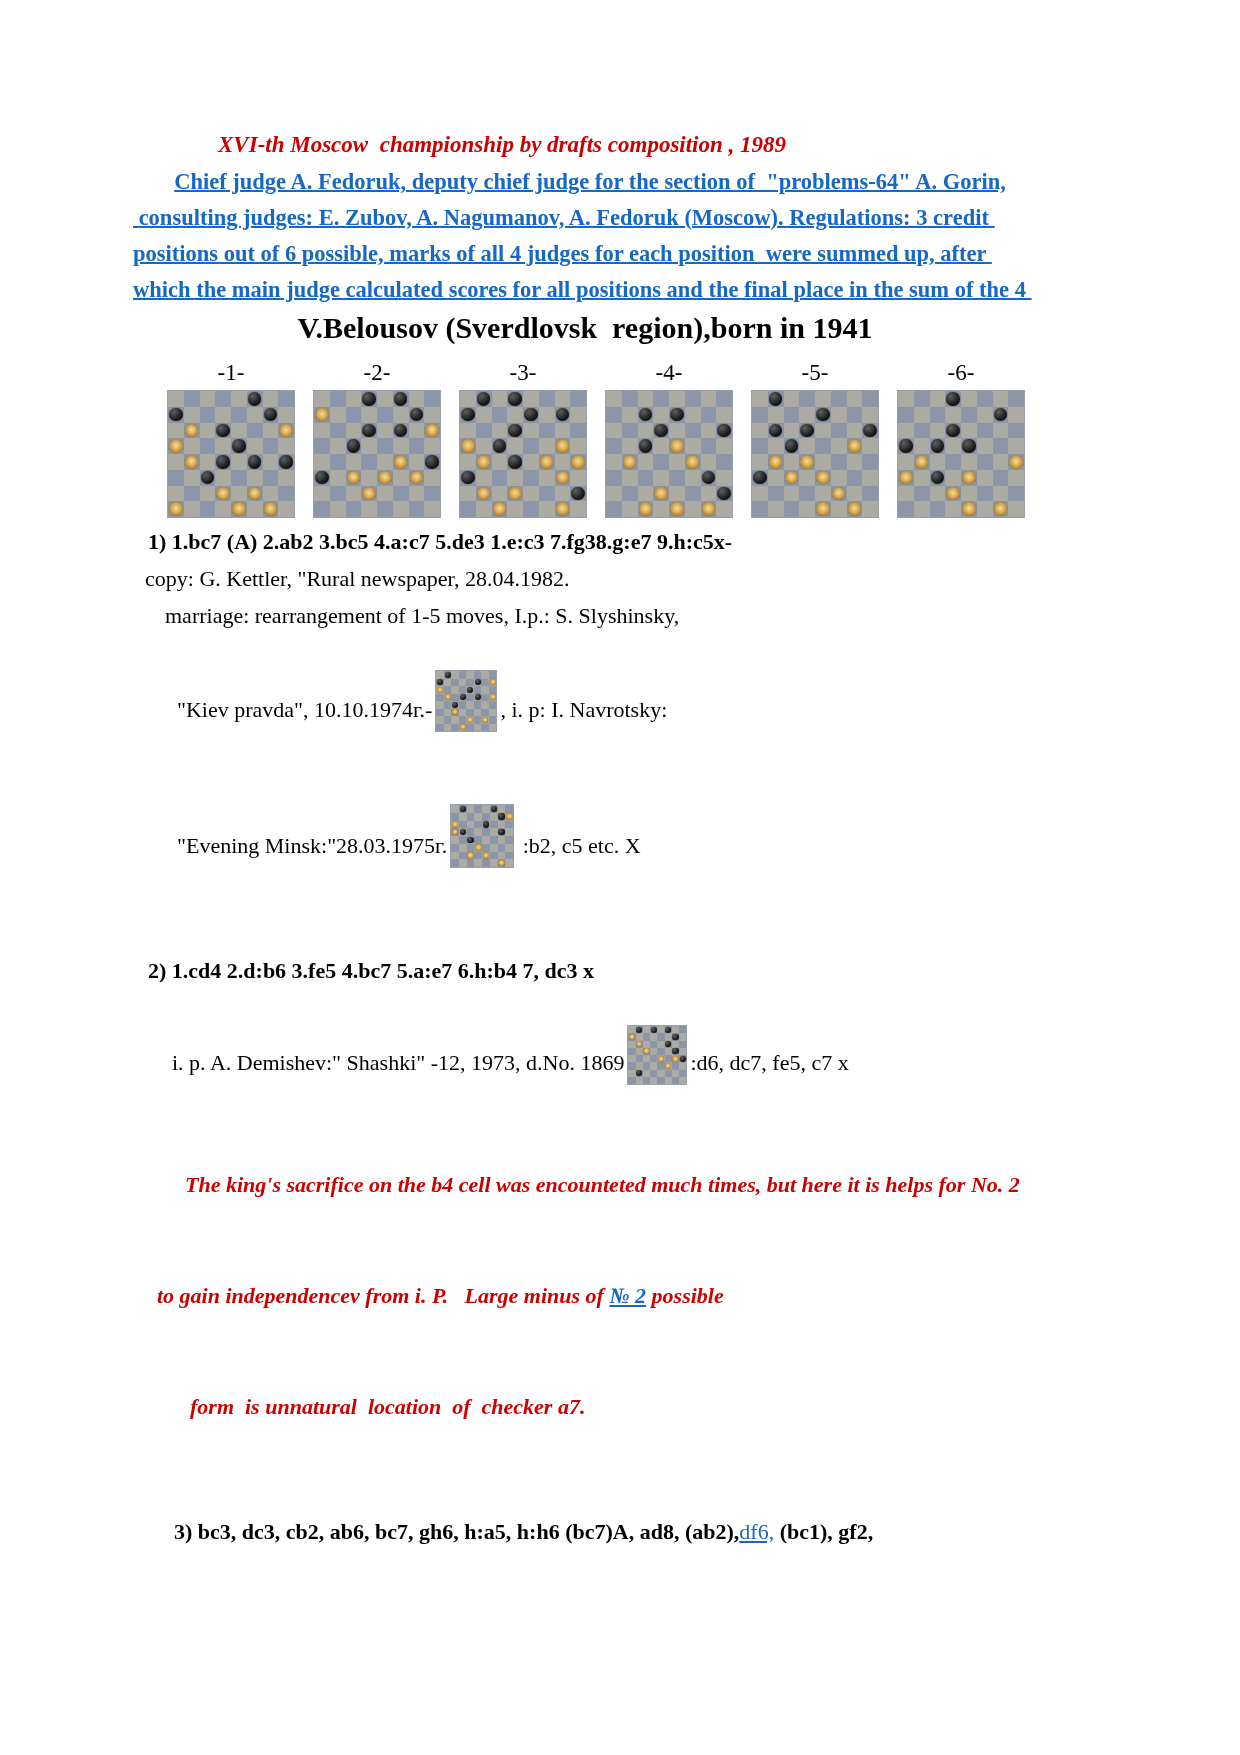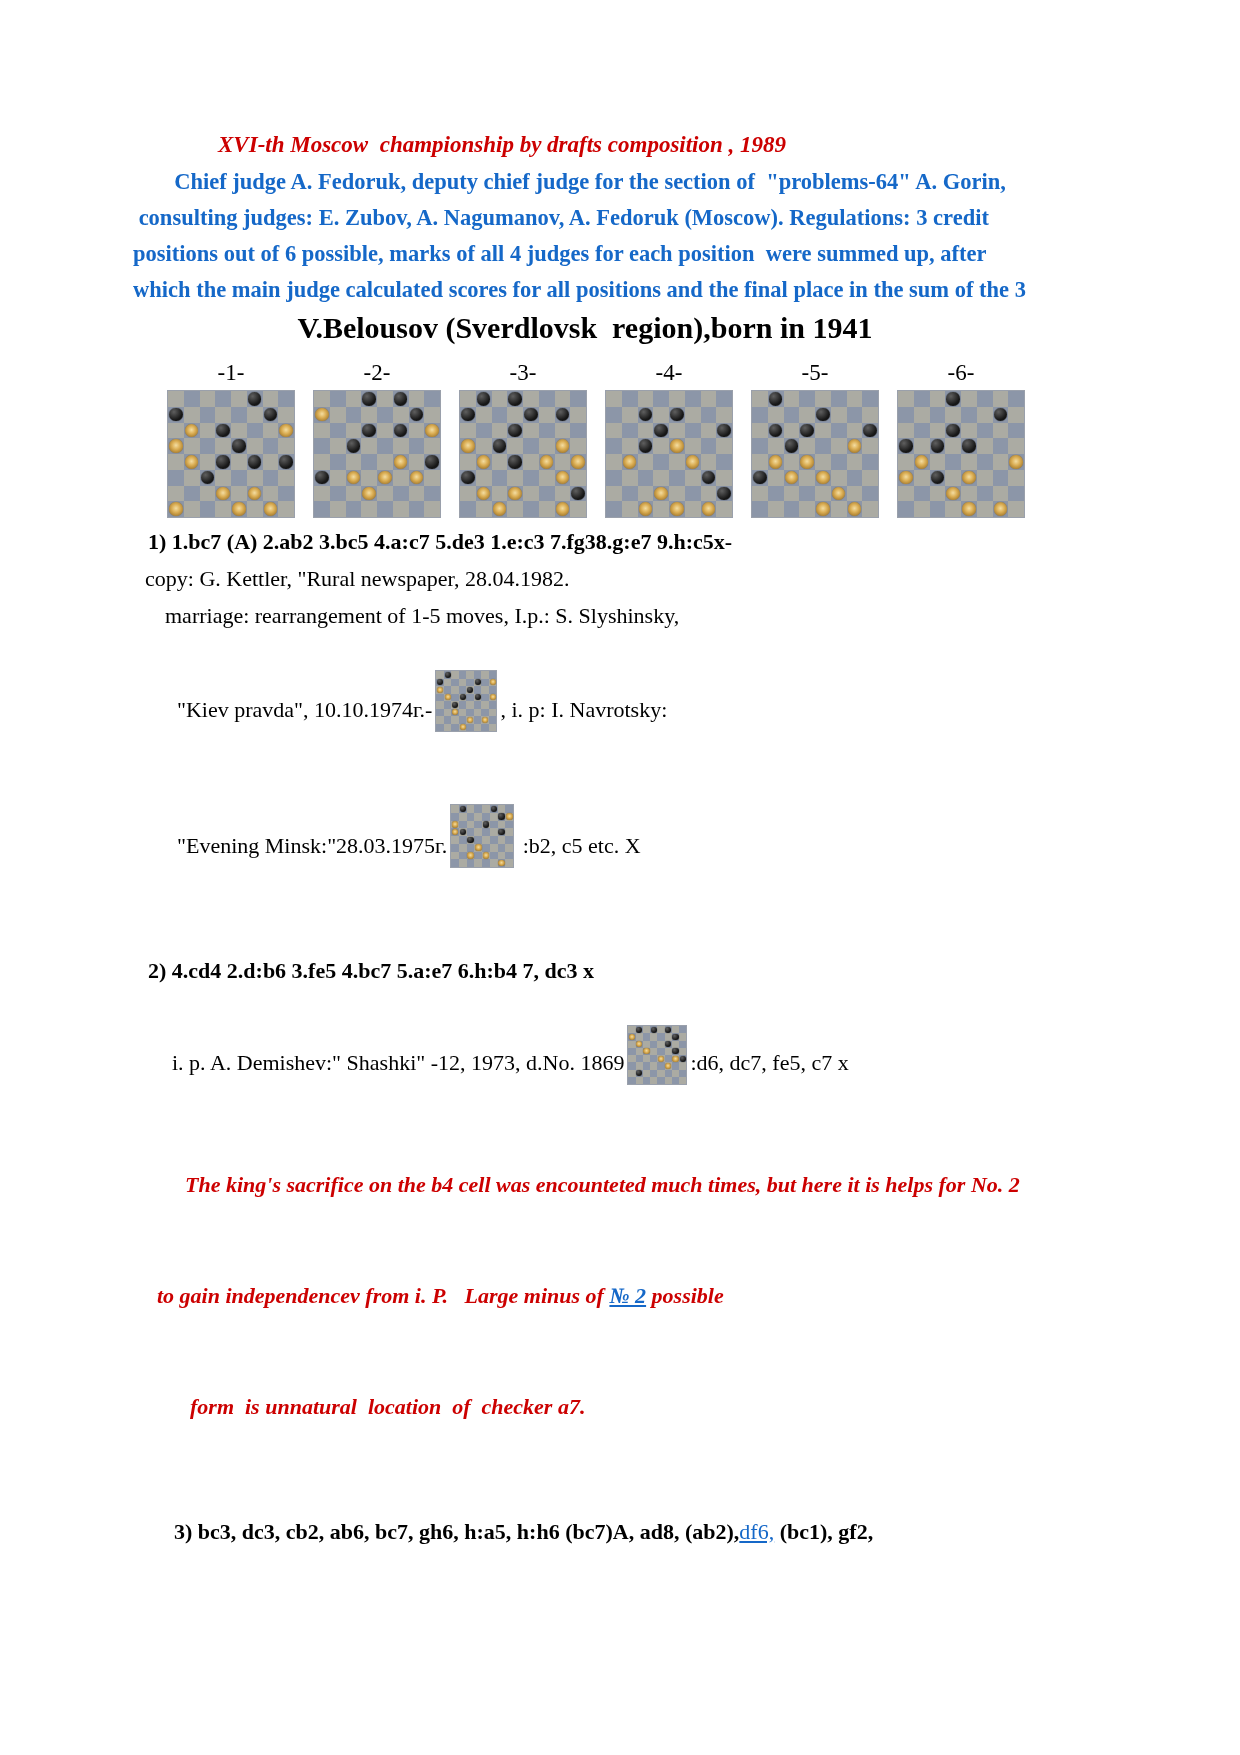--- a/index.html
+++ b/index.html
@@ -12,21 +12,21 @@
   .red-title{
     color:#cc0000;font-weight:bold;font-style:italic;font-size:23px;
     padding-top:132px;padding-left:218px;line-height:26px;white-space:pre-wrap;
   }
   .blue-block{margin-top:6px;}
   .blue-line{
     color:#1568c8;font-weight:bold;font-size:22.5px;line-height:36px;
     padding-left:133px;white-space:pre-wrap;
   }
   .blue-line.center{padding-left:0;text-align:center;padding-right:60px;}
-  .blue-line > span{text-decoration-thickness:2px;}
+  .blue-line > span{text-decoration:underline;text-decoration-thickness:2px;}
   .name-title{
     font-size:30px;font-weight:bold;text-align:center;padding-right:70px;
     line-height:40px;white-space:pre-wrap;
   }
   .points{font-size:23px;padding-left:312px;margin-top:46px;line-height:30px;white-space:pre-wrap;}
   .labels-row,.boards-row{display:flex;margin-left:168px;gap:20px;}
   .labels-row{margin-top:10px;line-height:30px;}
   .label{width:126px;text-align:center;font-size:23px;flex:0 0 auto;}
   .boards-row{margin-top:3px;}
   .board{position:relative;flex:0 0 auto;box-shadow:0 0 0 1px #9aa0ab;}
@@ -45,21 +45,21 @@
 <body>
 
 <div class="page">
 
   <div class="red-title">XVI-th Moscow  championship by drafts composition , 1989</div>
 
   <div class="blue-block">
     <div class="blue-line center"><span>Chief judge A. Fedoruk, deputy chief judge for the section of  "problems-64" A. Gorin,</span></div>
     <div class="blue-line"><span> consulting judges: E. Zubov, A. Nagumanov, A. Fedoruk (Moscow). Regulations: 3 credit </span></div>
     <div class="blue-line"><span>positions out of 6 possible, marks of all 4 judges for each position  were summed up, after </span></div>
-    <div class="blue-line"><span>which the main judge calculated scores for all positions and the final place in the sum of the 3 </span></div>
+    <div class="blue-line"><span>which the main judge calculated scores for all positions and the final place in the sum of the 4 </span></div>
   </div>
 
   <div class="name-title">V.Belousov (Sverdlovsk  region),born in 1941</div>
 
 
   <div class="labels-row">
     <span class="label">-1-</span>
     <span class="label">-2-</span>
     <span class="label">-3-</span>
     <span class="label">-4-</span>
@@ -567,21 +567,21 @@
   <div class="line" style="padding-left:165px;">marriage: rearrangement of 1-5 moves, I.p.: S. Slyshinsky,</div>
 
   <div class="line" style="padding-left:155px;">
     <span>"Kiev pravda", 10.10.1974г.-</span><span class="thumb" style="width: 60px; height: 60px;"><div class="sq light" style="left: 0px; top: 0px; width: 7.5px; height: 7.5px;"></div><div class="sq dark" style="left: 7.5px; top: 0px; width: 7.5px; height: 7.5px;"></div><div class="sq light" style="left: 15px; top: 0px; width: 7.5px; height: 7.5px;"></div><div class="sq dark" style="left: 22.5px; top: 0px; width: 7.5px; height: 7.5px;"></div><div class="sq light" style="left: 30px; top: 0px; width: 7.5px; height: 7.5px;"></div><div class="sq dark" style="left: 37.5px; top: 0px; width: 7.5px; height: 7.5px;"></div><div class="sq light" style="left: 45px; top: 0px; width: 7.5px; height: 7.5px;"></div><div class="sq dark" style="left: 52.5px; top: 0px; width: 7.5px; height: 7.5px;"></div><div class="sq dark" style="left: 0px; top: 7.5px; width: 7.5px; height: 7.5px;"></div><div class="sq light" style="left: 7.5px; top: 7.5px; width: 7.5px; height: 7.5px;"></div><div class="sq dark" style="left: 15px; top: 7.5px; width: 7.5px; height: 7.5px;"></div><div class="sq light" style="left: 22.5px; top: 7.5px; width: 7.5px; height: 7.5px;"></div><div class="sq dark" style="left: 30px; top: 7.5px; width: 7.5px; height: 7.5px;"></div><div class="sq light" style="left: 37.5px; top: 7.5px; width: 7.5px; height: 7.5px;"></div><div class="sq dark" style="left: 45px; top: 7.5px; width: 7.5px; height: 7.5px;"></div><div class="sq light" style="left: 52.5px; top: 7.5px; width: 7.5px; height: 7.5px;"></div><div class="sq light" style="left: 0px; top: 15px; width: 7.5px; height: 7.5px;"></div><div class="sq dark" style="left: 7.5px; top: 15px; width: 7.5px; height: 7.5px;"></div><div class="sq light" style="left: 15px; top: 15px; width: 7.5px; height: 7.5px;"></div><div class="sq dark" style="left: 22.5px; top: 15px; width: 7.5px; height: 7.5px;"></div><div class="sq light" style="left: 30px; top: 15px; width: 7.5px; height: 7.5px;"></div><div class="sq dark" style="left: 37.5px; top: 15px; width: 7.5px; height: 7.5px;"></div><div class="sq light" style="left: 45px; top: 15px; width: 7.5px; height: 7.5px;"></div><div class="sq dark" style="left: 52.5px; top: 15px; width: 7.5px; height: 7.5px;"></div><div class="sq dark" style="left: 0px; top: 22.5px; width: 7.5px; height: 7.5px;"></div><div class="sq light" style="left: 7.5px; top: 22.5px; width: 7.5px; height: 7.5px;"></div><div class="sq dark" style="left: 15px; top: 22.5px; width: 7.5px; height: 7.5px;"></div><div class="sq light" style="left: 22.5px; top: 22.5px; width: 7.5px; height: 7.5px;"></div><div class="sq dark" style="left: 30px; top: 22.5px; width: 7.5px; height: 7.5px;"></div><div class="sq light" style="left: 37.5px; top: 22.5px; width: 7.5px; height: 7.5px;"></div><div class="sq dark" style="left: 45px; top: 22.5px; width: 7.5px; height: 7.5px;"></div><div class="sq light" style="left: 52.5px; top: 22.5px; width: 7.5px; height: 7.5px;"></div><div class="sq light" style="left: 0px; top: 30px; width: 7.5px; height: 7.5px;"></div><div class="sq dark" style="left: 7.5px; top: 30px; width: 7.5px; height: 7.5px;"></div><div class="sq light" style="left: 15px; top: 30px; width: 7.5px; height: 7.5px;"></div><div class="sq dark" style="left: 22.5px; top: 30px; width: 7.5px; height: 7.5px;"></div><div class="sq light" style="left: 30px; top: 30px; width: 7.5px; height: 7.5px;"></div><div class="sq dark" style="left: 37.5px; top: 30px; width: 7.5px; height: 7.5px;"></div><div class="sq light" style="left: 45px; top: 30px; width: 7.5px; height: 7.5px;"></div><div class="sq dark" style="left: 52.5px; top: 30px; width: 7.5px; height: 7.5px;"></div><div class="sq dark" style="left: 0px; top: 37.5px; width: 7.5px; height: 7.5px;"></div><div class="sq light" style="left: 7.5px; top: 37.5px; width: 7.5px; height: 7.5px;"></div><div class="sq dark" style="left: 15px; top: 37.5px; width: 7.5px; height: 7.5px;"></div><div class="sq light" style="left: 22.5px; top: 37.5px; width: 7.5px; height: 7.5px;"></div><div class="sq dark" style="left: 30px; top: 37.5px; width: 7.5px; height: 7.5px;"></div><div class="sq light" style="left: 37.5px; top: 37.5px; width: 7.5px; height: 7.5px;"></div><div class="sq dark" style="left: 45px; top: 37.5px; width: 7.5px; height: 7.5px;"></div><div class="sq light" style="left: 52.5px; top: 37.5px; width: 7.5px; height: 7.5px;"></div><div class="sq light" style="left: 0px; top: 45px; width: 7.5px; height: 7.5px;"></div><div class="sq dark" style="left: 7.5px; top: 45px; width: 7.5px; height: 7.5px;"></div><div class="sq light" style="left: 15px; top: 45px; width: 7.5px; height: 7.5px;"></div><div class="sq dark" style="left: 22.5px; top: 45px; width: 7.5px; height: 7.5px;"></div><div class="sq light" style="left: 30px; top: 45px; width: 7.5px; height: 7.5px;"></div><div class="sq dark" style="left: 37.5px; top: 45px; width: 7.5px; height: 7.5px;"></div><div class="sq light" style="left: 45px; top: 45px; width: 7.5px; height: 7.5px;"></div><div class="sq dark" style="left: 52.5px; top: 45px; width: 7.5px; height: 7.5px;"></div><div class="sq dark" style="left: 0px; top: 52.5px; width: 7.5px; height: 7.5px;"></div><div class="sq light" style="left: 7.5px; top: 52.5px; width: 7.5px; height: 7.5px;"></div><div class="sq dark" style="left: 15px; top: 52.5px; width: 7.5px; height: 7.5px;"></div><div class="sq light" style="left: 22.5px; top: 52.5px; width: 7.5px; height: 7.5px;"></div><div class="sq dark" style="left: 30px; top: 52.5px; width: 7.5px; height: 7.5px;"></div><div class="sq light" style="left: 37.5px; top: 52.5px; width: 7.5px; height: 7.5px;"></div><div class="sq dark" style="left: 45px; top: 52.5px; width: 7.5px; height: 7.5px;"></div><div class="sq light" style="left: 52.5px; top: 52.5px; width: 7.5px; height: 7.5px;"></div><div class="piece pb" style="left: 8.0625px; top: 0.5625px; width: 6.375px; height: 6.375px;"></div><div class="piece pb" style="left: 0.5625px; top: 8.0625px; width: 6.375px; height: 6.375px;"></div><div class="piece pb" style="left: 38.0625px; top: 8.0625px; width: 6.375px; height: 6.375px;"></div><div class="piece pb" style="left: 30.5625px; top: 15.5625px; width: 6.375px; height: 6.375px;"></div><div class="piece pb" style="left: 23.0625px; top: 23.0625px; width: 6.375px; height: 6.375px;"></div><div class="piece pb" style="left: 38.0625px; top: 23.0625px; width: 6.375px; height: 6.375px;"></div><div class="piece pb" style="left: 15.5625px; top: 30.5625px; width: 6.375px; height: 6.375px;"></div><div class="piece pw" style="left: 53.0625px; top: 8.0625px; width: 6.375px; height: 6.375px;"></div><div class="piece pw" style="left: 0.5625px; top: 15.5625px; width: 6.375px; height: 6.375px;"></div><div class="piece pw" style="left: 8.0625px; top: 23.0625px; width: 6.375px; height: 6.375px;"></div><div class="piece pw" style="left: 53.0625px; top: 23.0625px; width: 6.375px; height: 6.375px;"></div><div class="piece pw" style="left: 15.5625px; top: 38.0625px; width: 6.375px; height: 6.375px;"></div><div class="piece pw" style="left: 30.5625px; top: 45.5625px; width: 6.375px; height: 6.375px;"></div><div class="piece pw" style="left: 45.5625px; top: 45.5625px; width: 6.375px; height: 6.375px;"></div><div class="piece pw" style="left: 23.0625px; top: 53.0625px; width: 6.375px; height: 6.375px;"></div></span><span>, i. p: I. Navrotsky:</span>
   </div>
 
   <div class="line" style="padding-left:155px;">
     <span>"Evening Minsk:"28.03.1975г.</span><span class="thumb" style="width: 62px; height: 62px;"><div class="sq light" style="left: 0px; top: 0px; width: 7.75px; height: 7.75px;"></div><div class="sq dark" style="left: 7.75px; top: 0px; width: 7.75px; height: 7.75px;"></div><div class="sq light" style="left: 15.5px; top: 0px; width: 7.75px; height: 7.75px;"></div><div class="sq dark" style="left: 23.25px; top: 0px; width: 7.75px; height: 7.75px;"></div><div class="sq light" style="left: 31px; top: 0px; width: 7.75px; height: 7.75px;"></div><div class="sq dark" style="left: 38.75px; top: 0px; width: 7.75px; height: 7.75px;"></div><div class="sq light" style="left: 46.5px; top: 0px; width: 7.75px; height: 7.75px;"></div><div class="sq dark" style="left: 54.25px; top: 0px; width: 7.75px; height: 7.75px;"></div><div class="sq dark" style="left: 0px; top: 7.75px; width: 7.75px; height: 7.75px;"></div><div class="sq light" style="left: 7.75px; top: 7.75px; width: 7.75px; height: 7.75px;"></div><div class="sq dark" style="left: 15.5px; top: 7.75px; width: 7.75px; height: 7.75px;"></div><div class="sq light" style="left: 23.25px; top: 7.75px; width: 7.75px; height: 7.75px;"></div><div class="sq dark" style="left: 31px; top: 7.75px; width: 7.75px; height: 7.75px;"></div><div class="sq light" style="left: 38.75px; top: 7.75px; width: 7.75px; height: 7.75px;"></div><div class="sq dark" style="left: 46.5px; top: 7.75px; width: 7.75px; height: 7.75px;"></div><div class="sq light" style="left: 54.25px; top: 7.75px; width: 7.75px; height: 7.75px;"></div><div class="sq light" style="left: 0px; top: 15.5px; width: 7.75px; height: 7.75px;"></div><div class="sq dark" style="left: 7.75px; top: 15.5px; width: 7.75px; height: 7.75px;"></div><div class="sq light" style="left: 15.5px; top: 15.5px; width: 7.75px; height: 7.75px;"></div><div class="sq dark" style="left: 23.25px; top: 15.5px; width: 7.75px; height: 7.75px;"></div><div class="sq light" style="left: 31px; top: 15.5px; width: 7.75px; height: 7.75px;"></div><div class="sq dark" style="left: 38.75px; top: 15.5px; width: 7.75px; height: 7.75px;"></div><div class="sq light" style="left: 46.5px; top: 15.5px; width: 7.75px; height: 7.75px;"></div><div class="sq dark" style="left: 54.25px; top: 15.5px; width: 7.75px; height: 7.75px;"></div><div class="sq dark" style="left: 0px; top: 23.25px; width: 7.75px; height: 7.75px;"></div><div class="sq light" style="left: 7.75px; top: 23.25px; width: 7.75px; height: 7.75px;"></div><div class="sq dark" style="left: 15.5px; top: 23.25px; width: 7.75px; height: 7.75px;"></div><div class="sq light" style="left: 23.25px; top: 23.25px; width: 7.75px; height: 7.75px;"></div><div class="sq dark" style="left: 31px; top: 23.25px; width: 7.75px; height: 7.75px;"></div><div class="sq light" style="left: 38.75px; top: 23.25px; width: 7.75px; height: 7.75px;"></div><div class="sq dark" style="left: 46.5px; top: 23.25px; width: 7.75px; height: 7.75px;"></div><div class="sq light" style="left: 54.25px; top: 23.25px; width: 7.75px; height: 7.75px;"></div><div class="sq light" style="left: 0px; top: 31px; width: 7.75px; height: 7.75px;"></div><div class="sq dark" style="left: 7.75px; top: 31px; width: 7.75px; height: 7.75px;"></div><div class="sq light" style="left: 15.5px; top: 31px; width: 7.75px; height: 7.75px;"></div><div class="sq dark" style="left: 23.25px; top: 31px; width: 7.75px; height: 7.75px;"></div><div class="sq light" style="left: 31px; top: 31px; width: 7.75px; height: 7.75px;"></div><div class="sq dark" style="left: 38.75px; top: 31px; width: 7.75px; height: 7.75px;"></div><div class="sq light" style="left: 46.5px; top: 31px; width: 7.75px; height: 7.75px;"></div><div class="sq dark" style="left: 54.25px; top: 31px; width: 7.75px; height: 7.75px;"></div><div class="sq dark" style="left: 0px; top: 38.75px; width: 7.75px; height: 7.75px;"></div><div class="sq light" style="left: 7.75px; top: 38.75px; width: 7.75px; height: 7.75px;"></div><div class="sq dark" style="left: 15.5px; top: 38.75px; width: 7.75px; height: 7.75px;"></div><div class="sq light" style="left: 23.25px; top: 38.75px; width: 7.75px; height: 7.75px;"></div><div class="sq dark" style="left: 31px; top: 38.75px; width: 7.75px; height: 7.75px;"></div><div class="sq light" style="left: 38.75px; top: 38.75px; width: 7.75px; height: 7.75px;"></div><div class="sq dark" style="left: 46.5px; top: 38.75px; width: 7.75px; height: 7.75px;"></div><div class="sq light" style="left: 54.25px; top: 38.75px; width: 7.75px; height: 7.75px;"></div><div class="sq light" style="left: 0px; top: 46.5px; width: 7.75px; height: 7.75px;"></div><div class="sq dark" style="left: 7.75px; top: 46.5px; width: 7.75px; height: 7.75px;"></div><div class="sq light" style="left: 15.5px; top: 46.5px; width: 7.75px; height: 7.75px;"></div><div class="sq dark" style="left: 23.25px; top: 46.5px; width: 7.75px; height: 7.75px;"></div><div class="sq light" style="left: 31px; top: 46.5px; width: 7.75px; height: 7.75px;"></div><div class="sq dark" style="left: 38.75px; top: 46.5px; width: 7.75px; height: 7.75px;"></div><div class="sq light" style="left: 46.5px; top: 46.5px; width: 7.75px; height: 7.75px;"></div><div class="sq dark" style="left: 54.25px; top: 46.5px; width: 7.75px; height: 7.75px;"></div><div class="sq dark" style="left: 0px; top: 54.25px; width: 7.75px; height: 7.75px;"></div><div class="sq light" style="left: 7.75px; top: 54.25px; width: 7.75px; height: 7.75px;"></div><div class="sq dark" style="left: 15.5px; top: 54.25px; width: 7.75px; height: 7.75px;"></div><div class="sq light" style="left: 23.25px; top: 54.25px; width: 7.75px; height: 7.75px;"></div><div class="sq dark" style="left: 31px; top: 54.25px; width: 7.75px; height: 7.75px;"></div><div class="sq light" style="left: 38.75px; top: 54.25px; width: 7.75px; height: 7.75px;"></div><div class="sq dark" style="left: 46.5px; top: 54.25px; width: 7.75px; height: 7.75px;"></div><div class="sq light" style="left: 54.25px; top: 54.25px; width: 7.75px; height: 7.75px;"></div><div class="piece pb" style="left: 8.33125px; top: 0.58125px; width: 6.5875px; height: 6.5875px;"></div><div class="piece pb" style="left: 39.3312px; top: 0.58125px; width: 6.5875px; height: 6.5875px;"></div><div class="piece pb" style="left: 47.0812px; top: 8.33125px; width: 6.5875px; height: 6.5875px;"></div><div class="piece pb" style="left: 31.5813px; top: 16.0813px; width: 6.5875px; height: 6.5875px;"></div><div class="piece pb" style="left: 8.33125px; top: 23.8313px; width: 6.5875px; height: 6.5875px;"></div><div class="piece pb" style="left: 47.0812px; top: 23.8313px; width: 6.5875px; height: 6.5875px;"></div><div class="piece pb" style="left: 16.0813px; top: 31.5813px; width: 6.5875px; height: 6.5875px;"></div><div class="piece pw" style="left: 54.8312px; top: 8.33125px; width: 6.5875px; height: 6.5875px;"></div><div class="piece pw" style="left: 0.58125px; top: 16.0813px; width: 6.5875px; height: 6.5875px;"></div><div class="piece pw" style="left: 0.58125px; top: 23.8313px; width: 6.5875px; height: 6.5875px;"></div><div class="piece pw" style="left: 23.8313px; top: 39.3312px; width: 6.5875px; height: 6.5875px;"></div><div class="piece pw" style="left: 16.0813px; top: 47.0812px; width: 6.5875px; height: 6.5875px;"></div><div class="piece pw" style="left: 31.5813px; top: 47.0812px; width: 6.5875px; height: 6.5875px;"></div><div class="piece pw" style="left: 47.0812px; top: 54.8312px; width: 6.5875px; height: 6.5875px;"></div></span><span> :b2, c5 etc. X</span>
   </div>
 
-  <div class="line bold" style="padding-left:148px;margin-top:48px;">2) 4.cd4 2.d:b6 3.fe5 4.bc7 5.a:e7 6.h:b4 7, dc3 x</div>
+  <div class="line bold" style="padding-left:148px;margin-top:48px;">2) 1.cd4 2.d:b6 3.fe5 4.bc7 5.a:e7 6.h:b4 7, dc3 x</div>
 
   <div class="line" style="padding-left:150px;">
     <span>i. p. A. Demishev:" Shashki" -12, 1973, d.No. 1869</span><span class="thumb" style="width: 58px; height: 58px;"><div class="sq light" style="left: 0px; top: 0px; width: 7.25px; height: 7.25px;"></div><div class="sq dark" style="left: 7.25px; top: 0px; width: 7.25px; height: 7.25px;"></div><div class="sq light" style="left: 14.5px; top: 0px; width: 7.25px; height: 7.25px;"></div><div class="sq dark" style="left: 21.75px; top: 0px; width: 7.25px; height: 7.25px;"></div><div class="sq light" style="left: 29px; top: 0px; width: 7.25px; height: 7.25px;"></div><div class="sq dark" style="left: 36.25px; top: 0px; width: 7.25px; height: 7.25px;"></div><div class="sq light" style="left: 43.5px; top: 0px; width: 7.25px; height: 7.25px;"></div><div class="sq dark" style="left: 50.75px; top: 0px; width: 7.25px; height: 7.25px;"></div><div class="sq dark" style="left: 0px; top: 7.25px; width: 7.25px; height: 7.25px;"></div><div class="sq light" style="left: 7.25px; top: 7.25px; width: 7.25px; height: 7.25px;"></div><div class="sq dark" style="left: 14.5px; top: 7.25px; width: 7.25px; height: 7.25px;"></div><div class="sq light" style="left: 21.75px; top: 7.25px; width: 7.25px; height: 7.25px;"></div><div class="sq dark" style="left: 29px; top: 7.25px; width: 7.25px; height: 7.25px;"></div><div class="sq light" style="left: 36.25px; top: 7.25px; width: 7.25px; height: 7.25px;"></div><div class="sq dark" style="left: 43.5px; top: 7.25px; width: 7.25px; height: 7.25px;"></div><div class="sq light" style="left: 50.75px; top: 7.25px; width: 7.25px; height: 7.25px;"></div><div class="sq light" style="left: 0px; top: 14.5px; width: 7.25px; height: 7.25px;"></div><div class="sq dark" style="left: 7.25px; top: 14.5px; width: 7.25px; height: 7.25px;"></div><div class="sq light" style="left: 14.5px; top: 14.5px; width: 7.25px; height: 7.25px;"></div><div class="sq dark" style="left: 21.75px; top: 14.5px; width: 7.25px; height: 7.25px;"></div><div class="sq light" style="left: 29px; top: 14.5px; width: 7.25px; height: 7.25px;"></div><div class="sq dark" style="left: 36.25px; top: 14.5px; width: 7.25px; height: 7.25px;"></div><div class="sq light" style="left: 43.5px; top: 14.5px; width: 7.25px; height: 7.25px;"></div><div class="sq dark" style="left: 50.75px; top: 14.5px; width: 7.25px; height: 7.25px;"></div><div class="sq dark" style="left: 0px; top: 21.75px; width: 7.25px; height: 7.25px;"></div><div class="sq light" style="left: 7.25px; top: 21.75px; width: 7.25px; height: 7.25px;"></div><div class="sq dark" style="left: 14.5px; top: 21.75px; width: 7.25px; height: 7.25px;"></div><div class="sq light" style="left: 21.75px; top: 21.75px; width: 7.25px; height: 7.25px;"></div><div class="sq dark" style="left: 29px; top: 21.75px; width: 7.25px; height: 7.25px;"></div><div class="sq light" style="left: 36.25px; top: 21.75px; width: 7.25px; height: 7.25px;"></div><div class="sq dark" style="left: 43.5px; top: 21.75px; width: 7.25px; height: 7.25px;"></div><div class="sq light" style="left: 50.75px; top: 21.75px; width: 7.25px; height: 7.25px;"></div><div class="sq light" style="left: 0px; top: 29px; width: 7.25px; height: 7.25px;"></div><div class="sq dark" style="left: 7.25px; top: 29px; width: 7.25px; height: 7.25px;"></div><div class="sq light" style="left: 14.5px; top: 29px; width: 7.25px; height: 7.25px;"></div><div class="sq dark" style="left: 21.75px; top: 29px; width: 7.25px; height: 7.25px;"></div><div class="sq light" style="left: 29px; top: 29px; width: 7.25px; height: 7.25px;"></div><div class="sq dark" style="left: 36.25px; top: 29px; width: 7.25px; height: 7.25px;"></div><div class="sq light" style="left: 43.5px; top: 29px; width: 7.25px; height: 7.25px;"></div><div class="sq dark" style="left: 50.75px; top: 29px; width: 7.25px; height: 7.25px;"></div><div class="sq dark" style="left: 0px; top: 36.25px; width: 7.25px; height: 7.25px;"></div><div class="sq light" style="left: 7.25px; top: 36.25px; width: 7.25px; height: 7.25px;"></div><div class="sq dark" style="left: 14.5px; top: 36.25px; width: 7.25px; height: 7.25px;"></div><div class="sq light" style="left: 21.75px; top: 36.25px; width: 7.25px; height: 7.25px;"></div><div class="sq dark" style="left: 29px; top: 36.25px; width: 7.25px; height: 7.25px;"></div><div class="sq light" style="left: 36.25px; top: 36.25px; width: 7.25px; height: 7.25px;"></div><div class="sq dark" style="left: 43.5px; top: 36.25px; width: 7.25px; height: 7.25px;"></div><div class="sq light" style="left: 50.75px; top: 36.25px; width: 7.25px; height: 7.25px;"></div><div class="sq light" style="left: 0px; top: 43.5px; width: 7.25px; height: 7.25px;"></div><div class="sq dark" style="left: 7.25px; top: 43.5px; width: 7.25px; height: 7.25px;"></div><div class="sq light" style="left: 14.5px; top: 43.5px; width: 7.25px; height: 7.25px;"></div><div class="sq dark" style="left: 21.75px; top: 43.5px; width: 7.25px; height: 7.25px;"></div><div class="sq light" style="left: 29px; top: 43.5px; width: 7.25px; height: 7.25px;"></div><div class="sq dark" style="left: 36.25px; top: 43.5px; width: 7.25px; height: 7.25px;"></div><div class="sq light" style="left: 43.5px; top: 43.5px; width: 7.25px; height: 7.25px;"></div><div class="sq dark" style="left: 50.75px; top: 43.5px; width: 7.25px; height: 7.25px;"></div><div class="sq dark" style="left: 0px; top: 50.75px; width: 7.25px; height: 7.25px;"></div><div class="sq light" style="left: 7.25px; top: 50.75px; width: 7.25px; height: 7.25px;"></div><div class="sq dark" style="left: 14.5px; top: 50.75px; width: 7.25px; height: 7.25px;"></div><div class="sq light" style="left: 21.75px; top: 50.75px; width: 7.25px; height: 7.25px;"></div><div class="sq dark" style="left: 29px; top: 50.75px; width: 7.25px; height: 7.25px;"></div><div class="sq light" style="left: 36.25px; top: 50.75px; width: 7.25px; height: 7.25px;"></div><div class="sq dark" style="left: 43.5px; top: 50.75px; width: 7.25px; height: 7.25px;"></div><div class="sq light" style="left: 50.75px; top: 50.75px; width: 7.25px; height: 7.25px;"></div><div class="piece pb" style="left: 7.79375px; top: 0.54375px; width: 6.1625px; height: 6.1625px;"></div><div class="piece pb" style="left: 22.2937px; top: 0.54375px; width: 6.1625px; height: 6.1625px;"></div><div class="piece pb" style="left: 36.7938px; top: 0.54375px; width: 6.1625px; height: 6.1625px;"></div><div class="piece pb" style="left: 44.0438px; top: 7.79375px; width: 6.1625px; height: 6.1625px;"></div><div class="piece pb" style="left: 36.7938px; top: 15.0437px; width: 6.1625px; height: 6.1625px;"></div><div class="piece pb" style="left: 44.0438px; top: 22.2937px; width: 6.1625px; height: 6.1625px;"></div><div class="piece pb" style="left: 51.2938px; top: 29.5437px; width: 6.1625px; height: 6.1625px;"></div><div class="piece pb" style="left: 7.79375px; top: 44.0438px; width: 6.1625px; height: 6.1625px;"></div><div class="piece pw" style="left: 0.54375px; top: 7.79375px; width: 6.1625px; height: 6.1625px;"></div><div class="piece pw" style="left: 7.79375px; top: 15.0437px; width: 6.1625px; height: 6.1625px;"></div><div class="piece pw" style="left: 15.0437px; top: 22.2937px; width: 6.1625px; height: 6.1625px;"></div><div class="piece pw" style="left: 29.5437px; top: 29.5437px; width: 6.1625px; height: 6.1625px;"></div><div class="piece pw" style="left: 44.0438px; top: 29.5437px; width: 6.1625px; height: 6.1625px;"></div><div class="piece pw" style="left: 36.7938px; top: 36.7938px; width: 6.1625px; height: 6.1625px;"></div></span><span>:d6, dc7, fe5, c7 x</span>
   </div>
 
   <div class="line red-it" style="padding-left:163px;margin-top:8px;">
     <span>The king's sacrifice on the b4 cell was encounteted much times, but here it is helps for No. 2</span>
   </div>
   <div class="line red-it" style="padding-left:135px;">
     <span>to gain independencev from i. P.   Large minus of </span><span class="blue-it-link">№ 2</span><span> possible</span>

